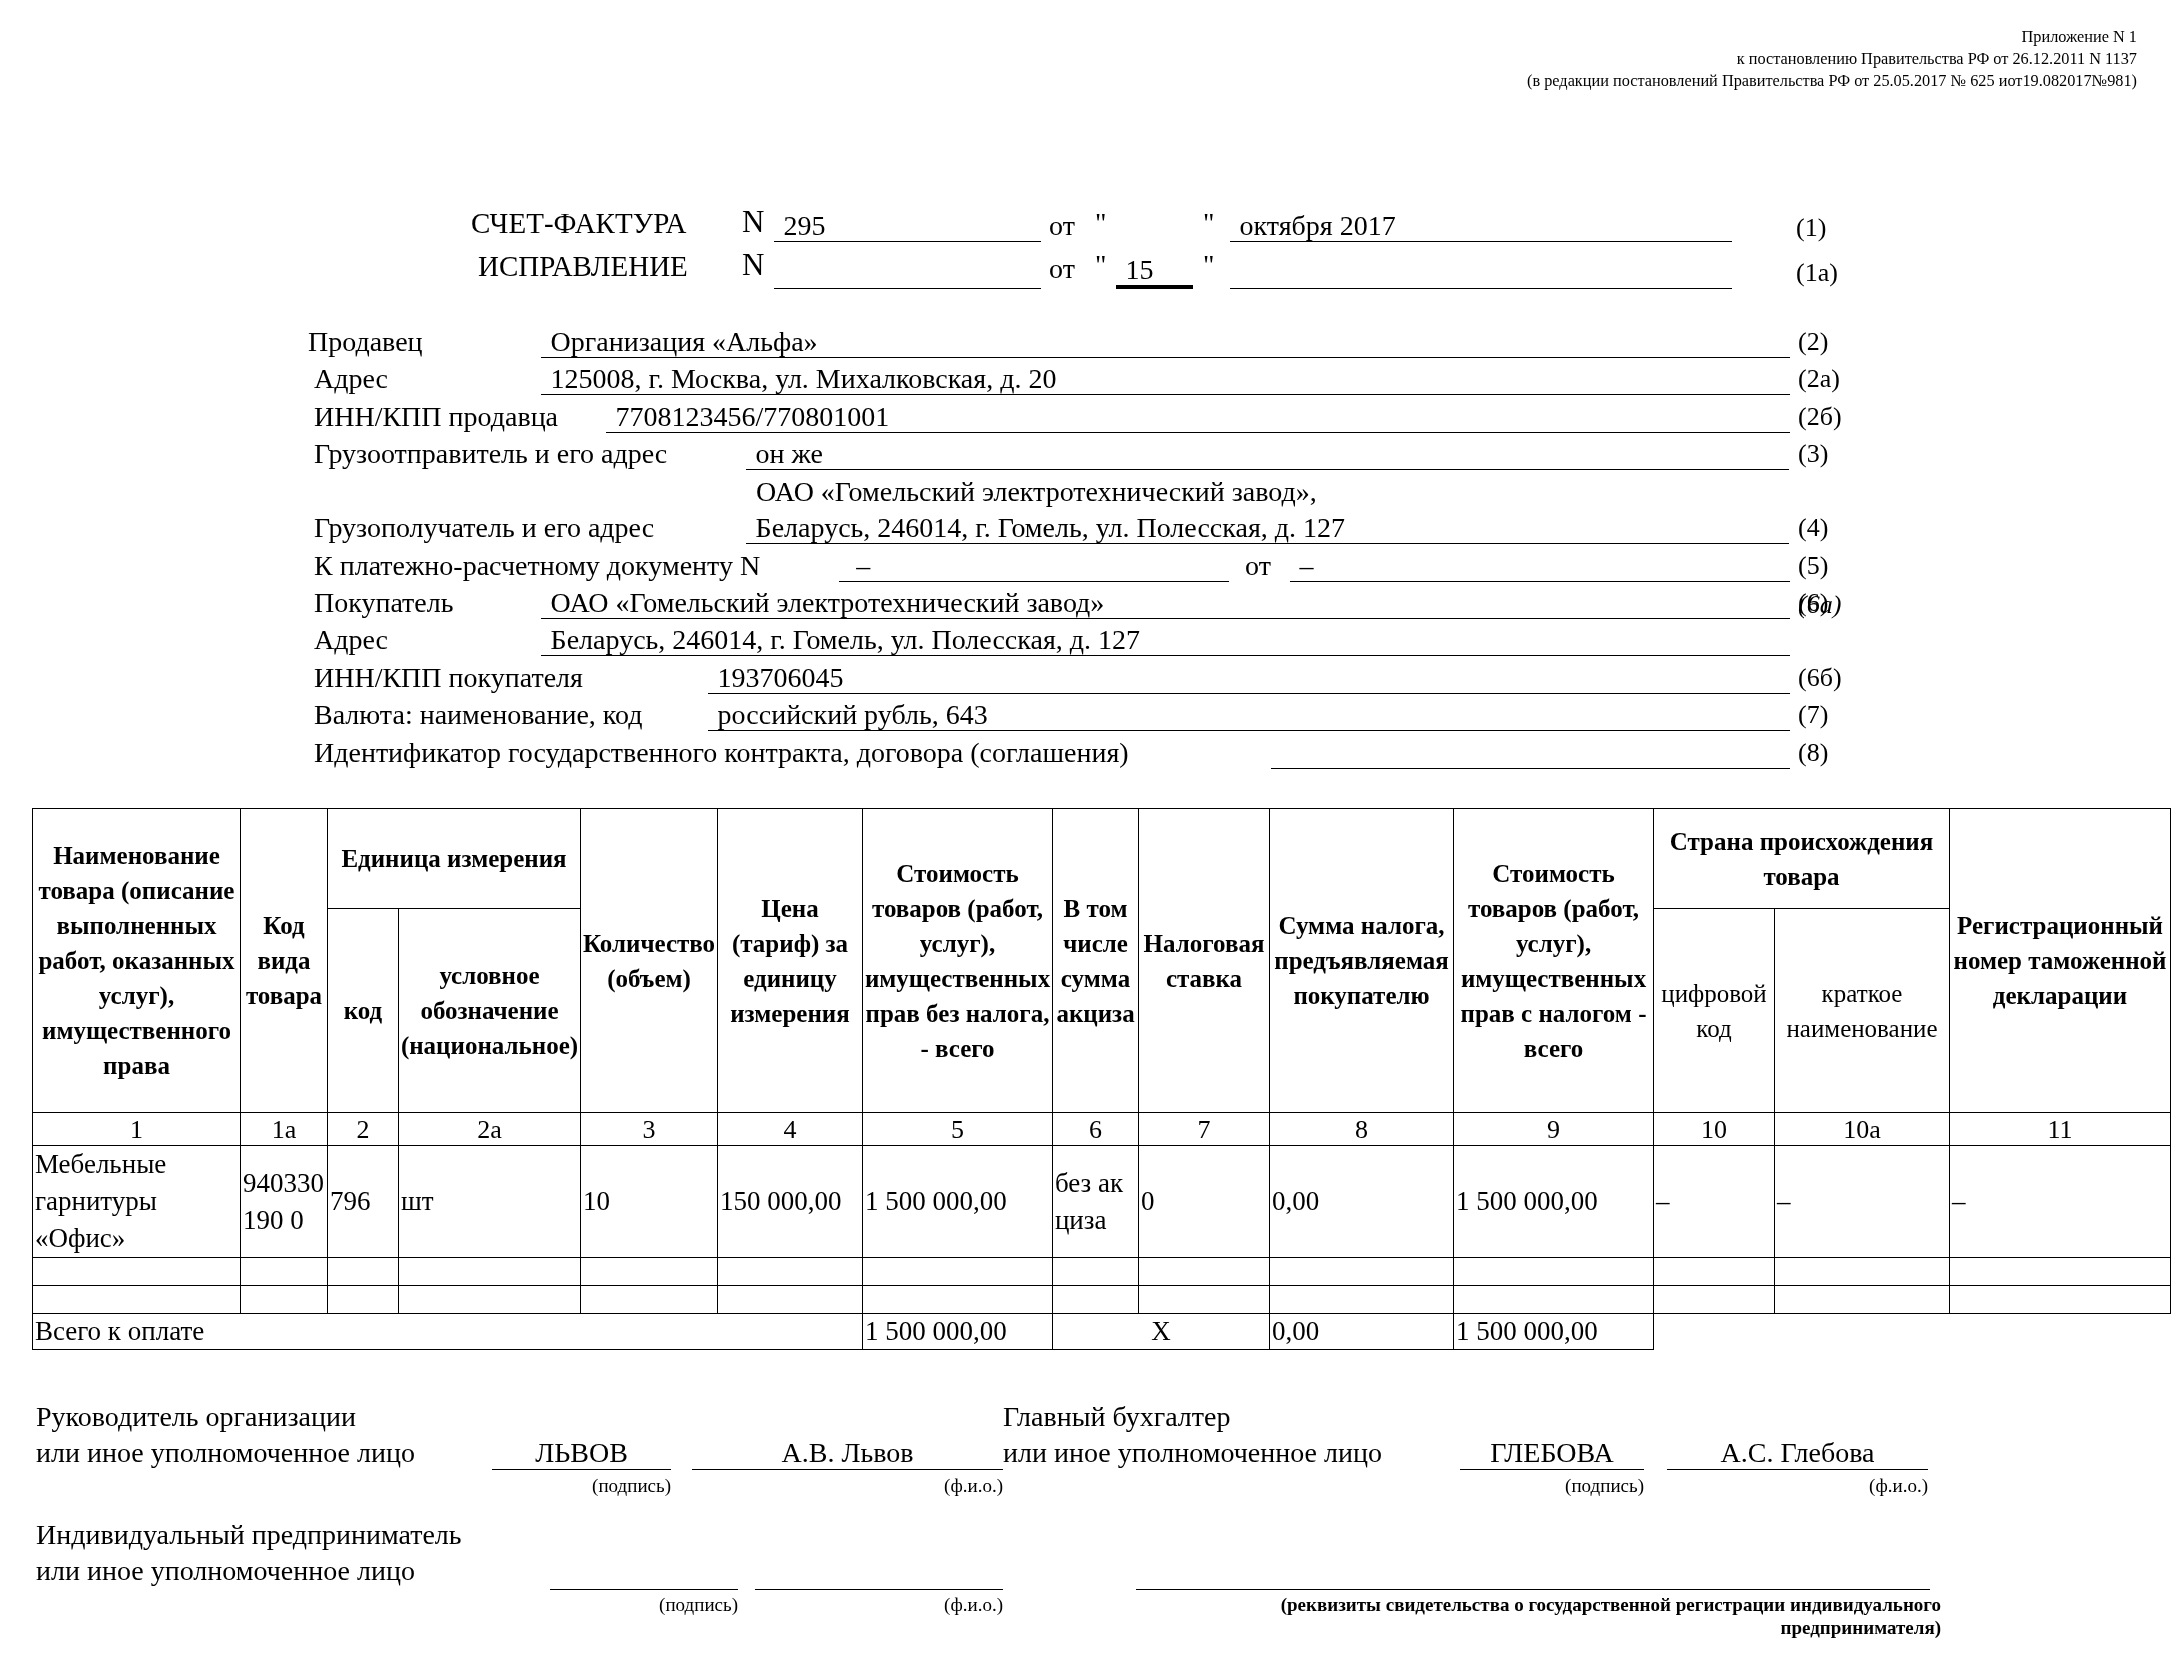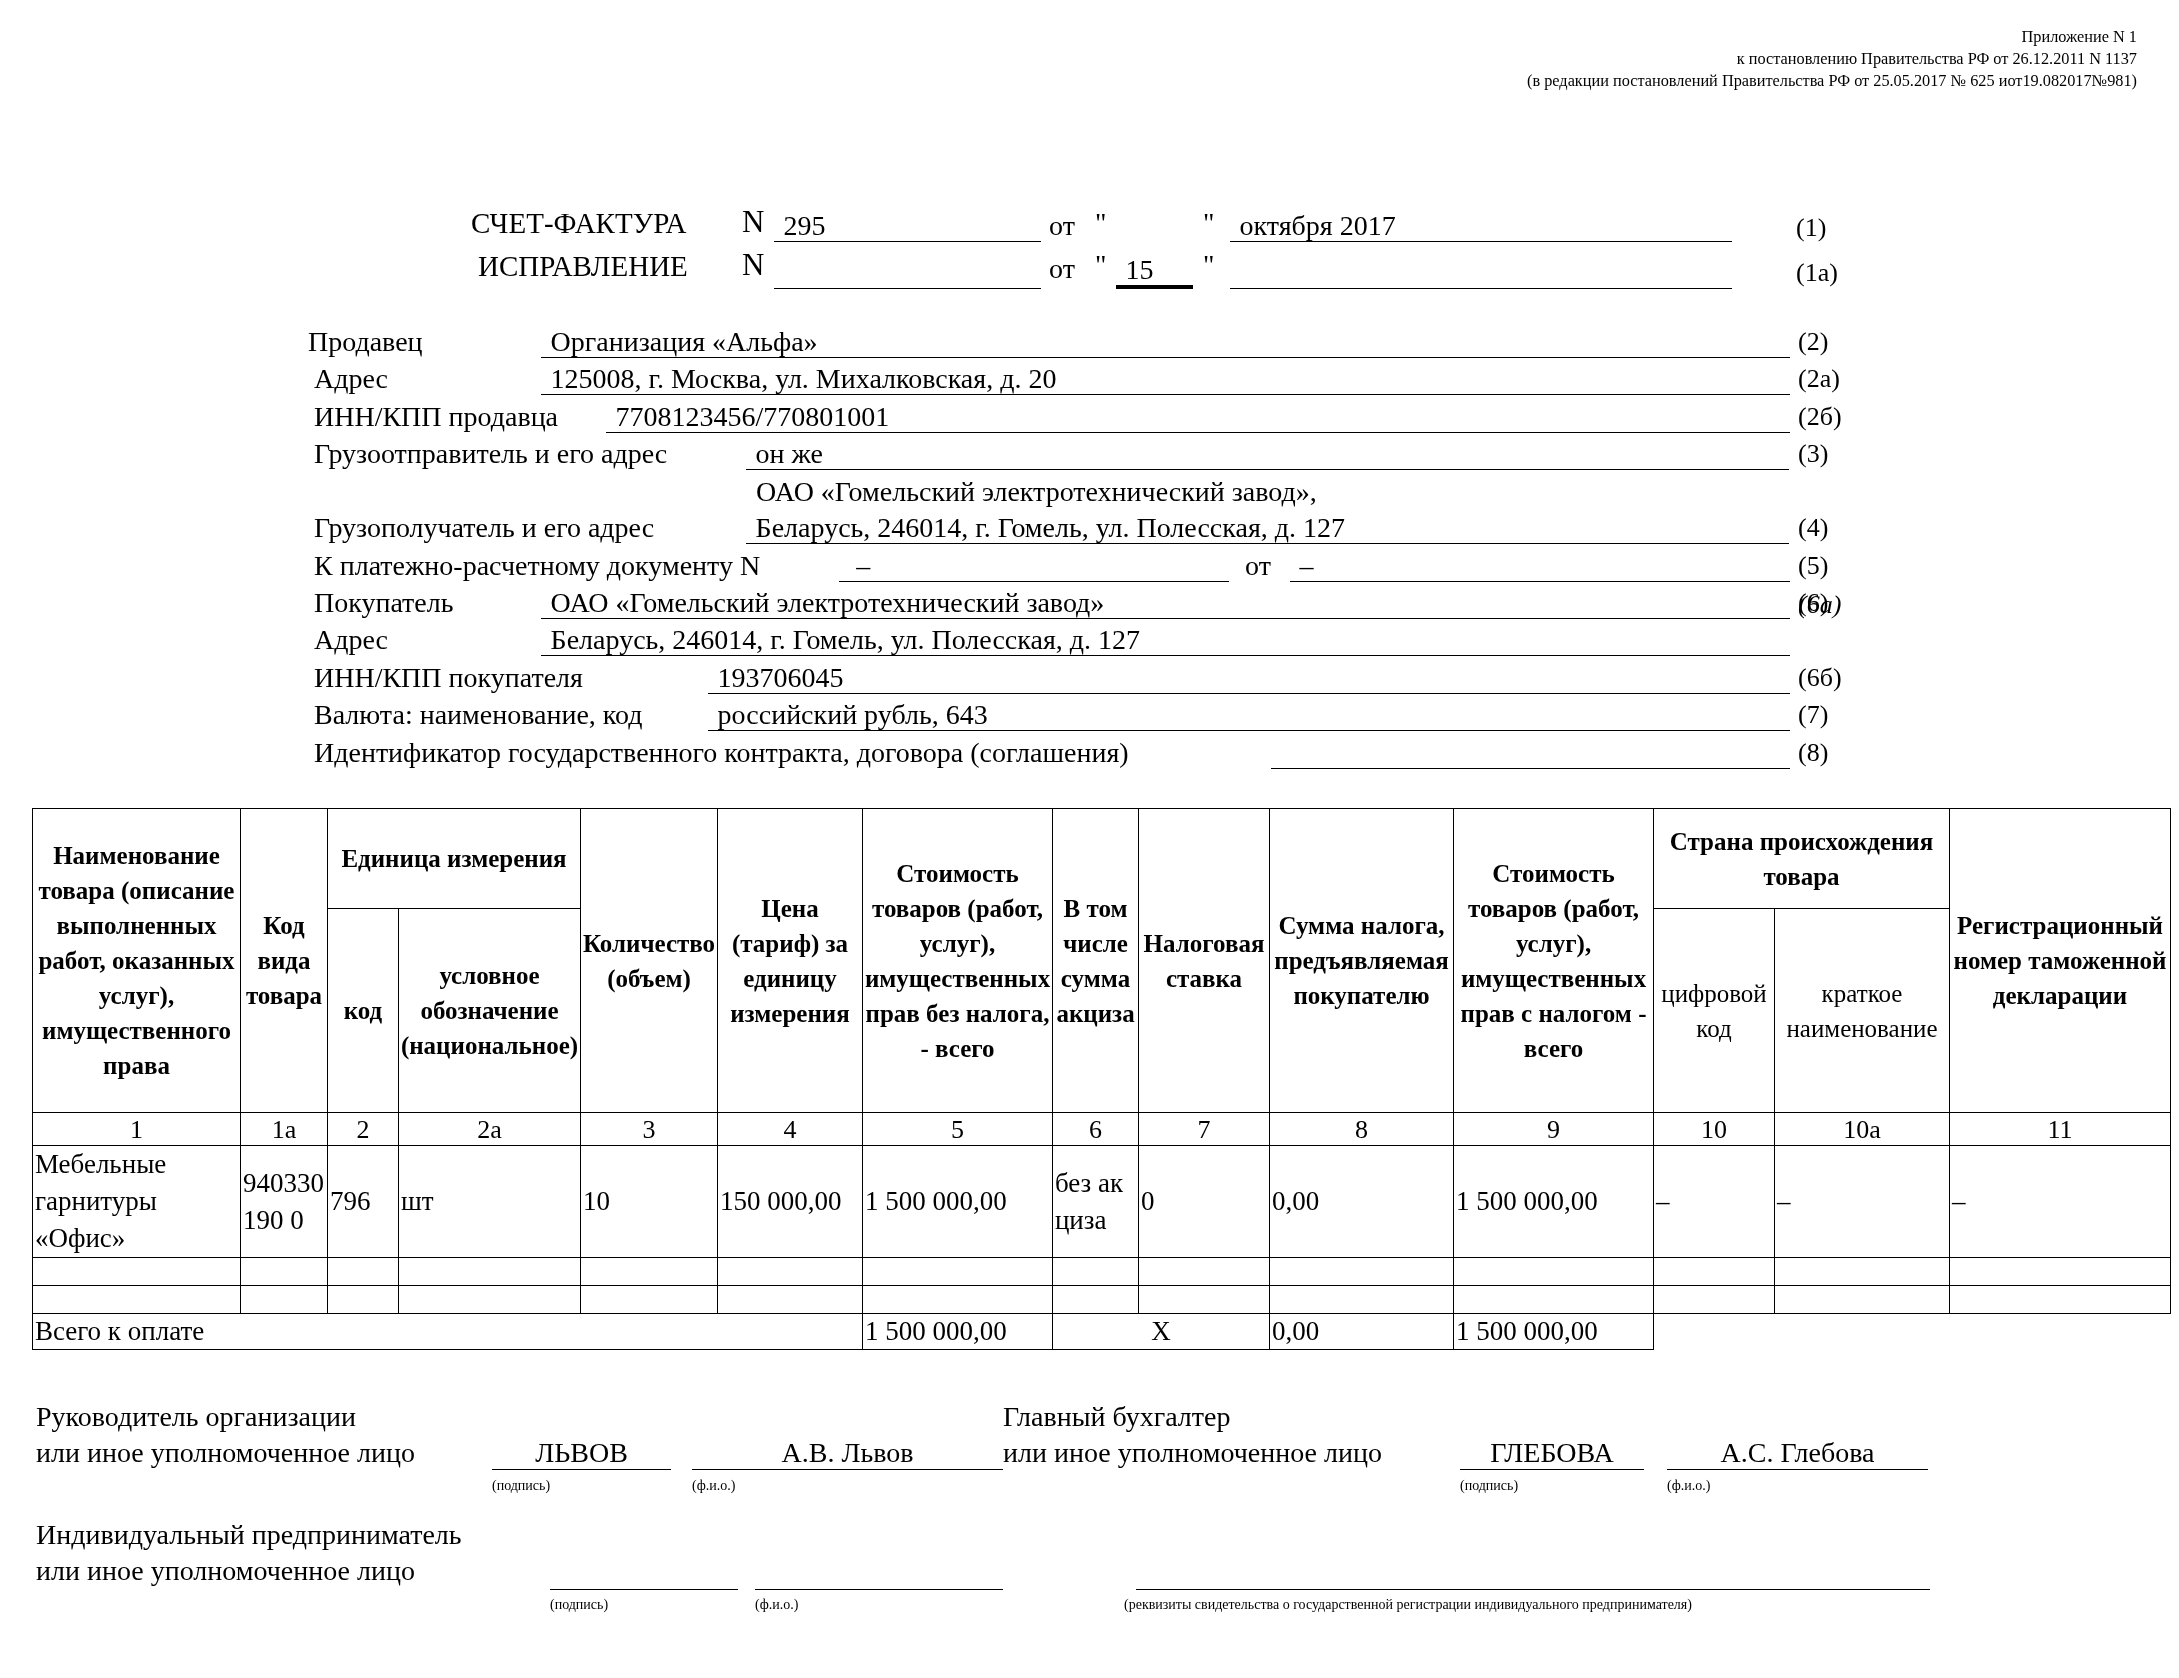--- a/index.html
+++ b/index.html
@@ -26,21 +26,21 @@
   table.inv tr.nums td { text-align:center; height:32px; font-size:26px; line-height:29px; }
   table.inv tr.data td { height:108px; text-align:left; vertical-align:middle; font-size:27px; line-height:37px; }
   table.inv tr.empty td { height:27px; }
   table.inv tr.total td { height:35px; font-size:27px; line-height:33px; }
   table.inv td.nob { border:none; }
   .center { text-align:center !important; }
 
   .sig-label { position:absolute; font-size:28px; line-height:37px; white-space:nowrap; }
   .sig-line { position:absolute; border-bottom:1.9px solid #000; height:33px; text-align:center;
               font-size:28px; line-height:33px; white-space:nowrap; }
-  .sig-cap { position:absolute; text-align:left; font-size:14px; line-height:23px; white-space:nowrap; }
+  .sig-cap { position:absolute; text-align:right; font-size:19px; line-height:23px; white-space:nowrap; }
 </style>
 </head>
 <body>
 
 <div class="abs annex" style="top:26px;">
   <div>Приложение N 1</div>
   <div>к  постановлению Правительства РФ от 26.12.2011 N 1137</div>
   <div>(в редакции постановлений Правительства РФ от 25.05.2017 № 625 иот19.082017№981)</div>
 </div>
 
@@ -259,15 +259,15 @@
 </div>
 
 <div>
   <span class="sig-label" style="left:36px; top:1516px;">Индивидуальный предприниматель</span>
   <span class="sig-label" style="left:36px; top:1552px;">или иное уполномоченное лицо</span>
   <div class="sig-line" style="left:550px; top:1556px; width:188px;"></div>
   <div class="sig-line" style="left:755px; top:1556px; width:248px;"></div>
   <div class="sig-cap" style="left:550px; top:1593px; width:188px;">(подпись)</div>
   <div class="sig-cap" style="left:755px; top:1593px; width:248px;">(ф.и.о.)</div>
   <div class="sig-line" style="left:1136px; top:1556px; width:794px;"></div>
-  <div class="sig-cap" style="left:1124px; top:1593px; width:817px; white-space:normal;">(реквизиты свидетельства о государственной регистрации индивидуального предпринимателя)</div>
+  <div class="sig-cap" style="left:1124px; top:1593px; width:817px; white-space:normal;font-weight:bold;">(реквизиты свидетельства о государственной регистрации индивидуального предпринимателя)</div>
 </div>
 
 
 </body></html>

